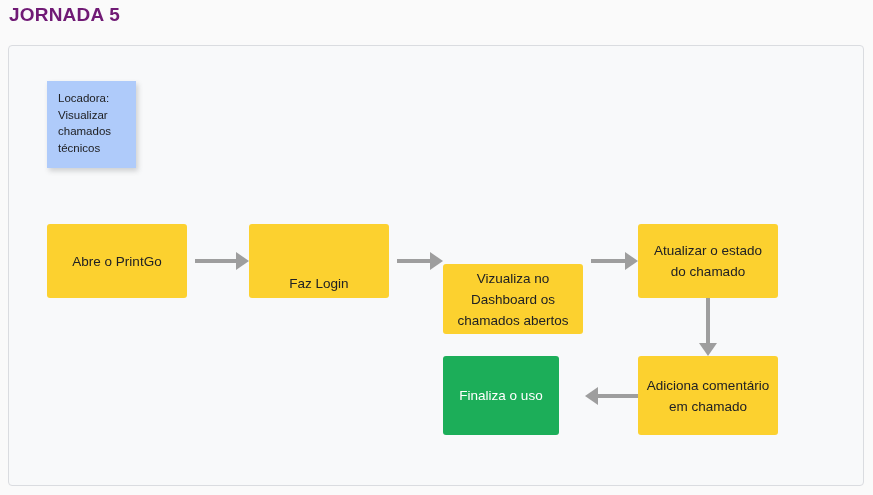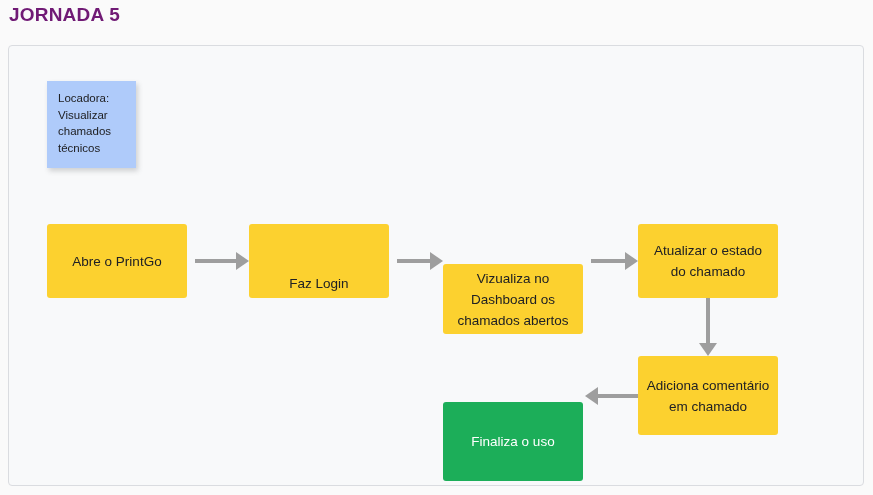--- a/index.html
+++ b/index.html
@@ -172,17 +172,17 @@
 
   <div class="flow-box yellow" style="left: 629px; top: 310px; width: 140px; height: 79px;">
     <span>Adiciona comentário em chamado</span>
   </div>
 
   <div class="arrow-h" style="left: 576px; top: 341px; width: 53px;">
     <div class="head-left"></div>
     <div class="shaft"></div>
   </div>
 
-  <div class="flow-box green" style="left: 434px; top: 310px; width: 140px; height: 79px; margin-top: 46px;">
+  <div class="flow-box green" style="left: 434px; top: 310px; width: 116px; height: 79px;">
     <span>Finaliza o uso</span>
   </div>
 
 </div>
 
 </body></html>

